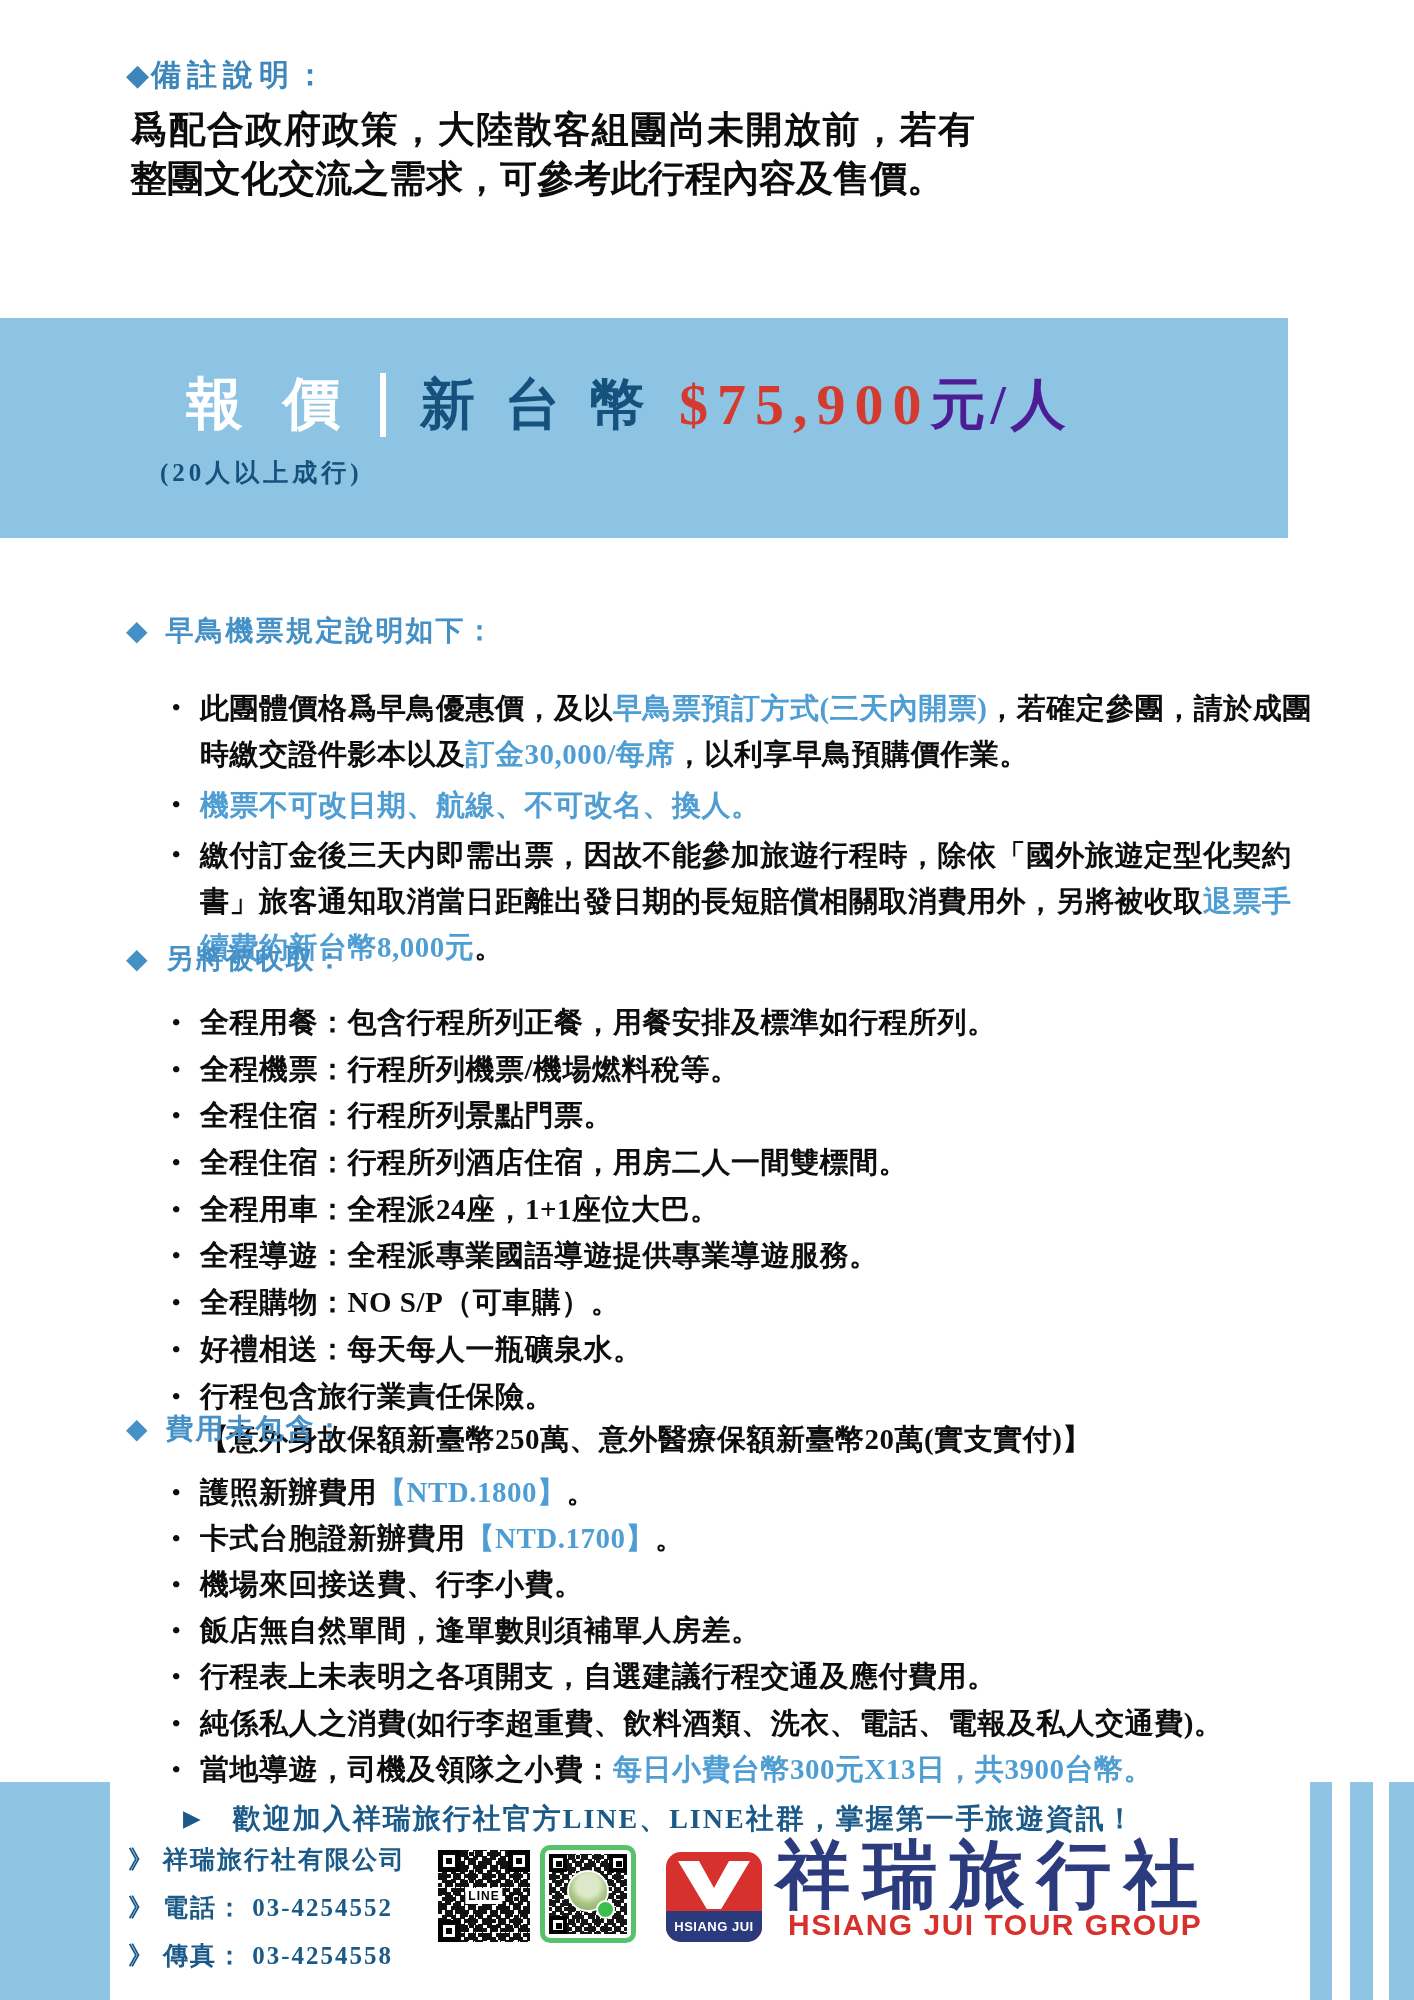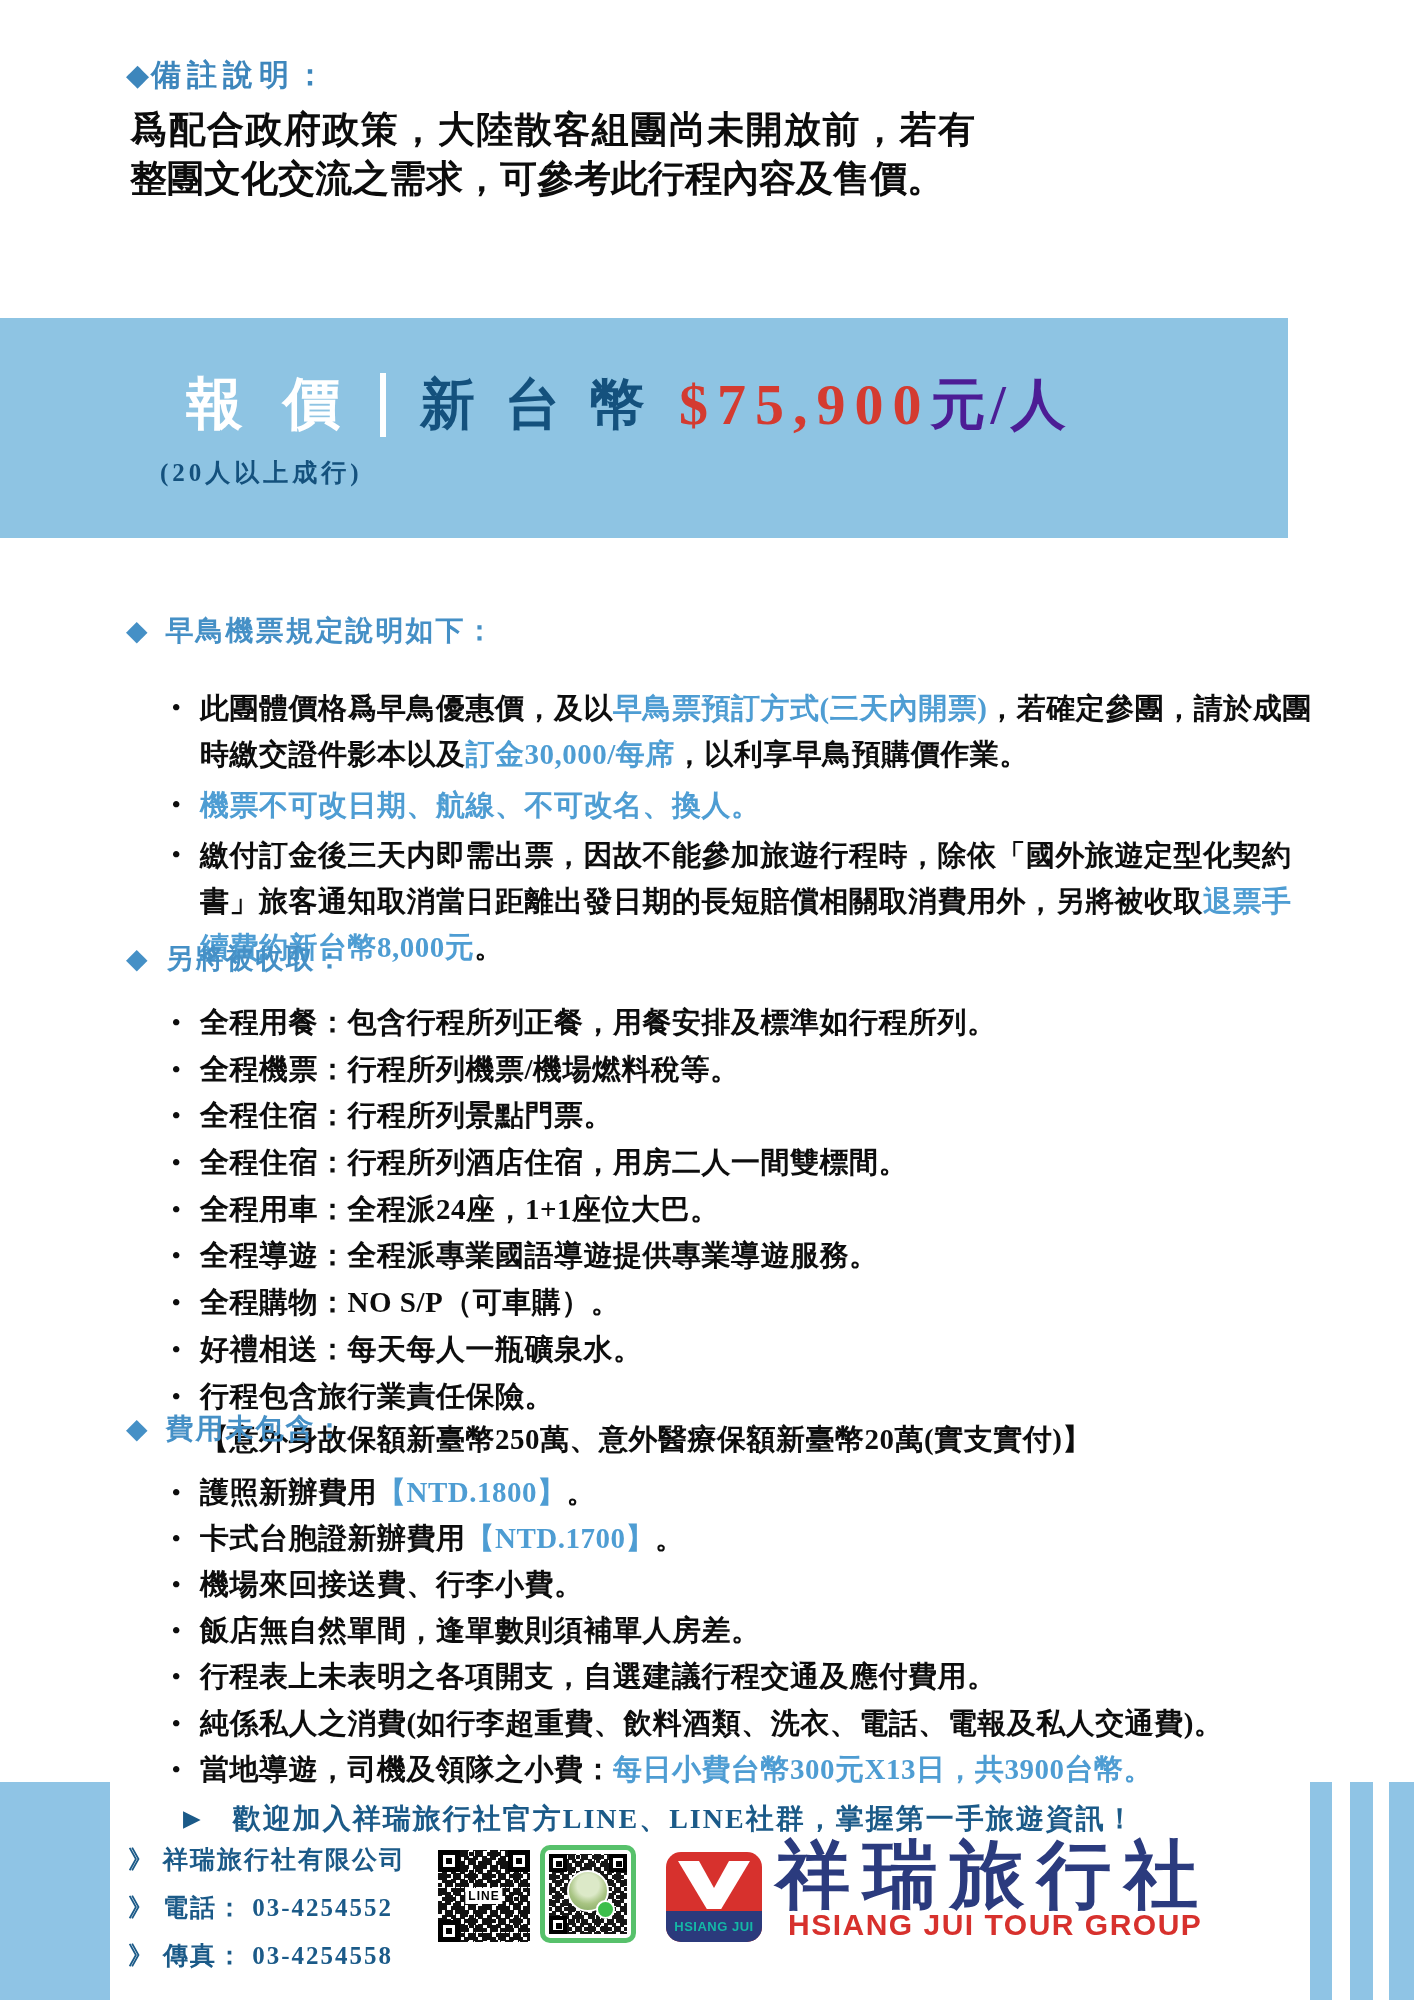--- a/index.html
+++ b/index.html
@@ -94,21 +94,21 @@
     background:#3CBE4B; border:2px solid #ffffff; }
 
   
   .shield { position:absolute; left:666px; top:1852px; width:96px; height:90px; background:#D7312D; border-radius:15px; overflow:hidden; }
   .shield-v-white { position:absolute; left:12px; right:12px; top:9px; height:48px; background:#ffffff;
     clip-path:polygon(0 0,100% 0,60% 100%,40% 100%); }
   .shield-v-red { position:absolute; left:33px; right:33px; top:9px; height:27px; background:#D7312D;
     clip-path:polygon(0 0,100% 0,50% 100%); }
   .shield-navy { position:absolute; left:0; bottom:0; width:100%; height:31px; background:#2B3A7C;
     display:flex; align-items:center; justify-content:center;
-    font-family:"Liberation Sans",sans-serif; font-size:13px; font-weight:bold; color:#14b8a6; letter-spacing:0.5px; }
+    font-family:"Liberation Sans",sans-serif; font-size:13px; font-weight:bold; color:#ffffff; letter-spacing:0.5px; }
 
   .logo-cn { position:absolute; left:776px; top:1838px; font-size:74px; font-weight:900; color:#2B3B7E;
     letter-spacing:13px; font-family:"Liberation Sans","DejaVu Sans",sans-serif; white-space:nowrap; line-height:1; }
   .logo-en { position:absolute; left:788px; top:1908px; font-size:30px; font-weight:900; color:#D7312D;
     letter-spacing:1.5px; font-family:"Liberation Sans","DejaVu Sans",sans-serif; white-space:nowrap; }
 </style>
 </head>
 <body>
 
 <div class="remark-heading"><span class="diamond">◆</span><span>備註說明：</span></div>

